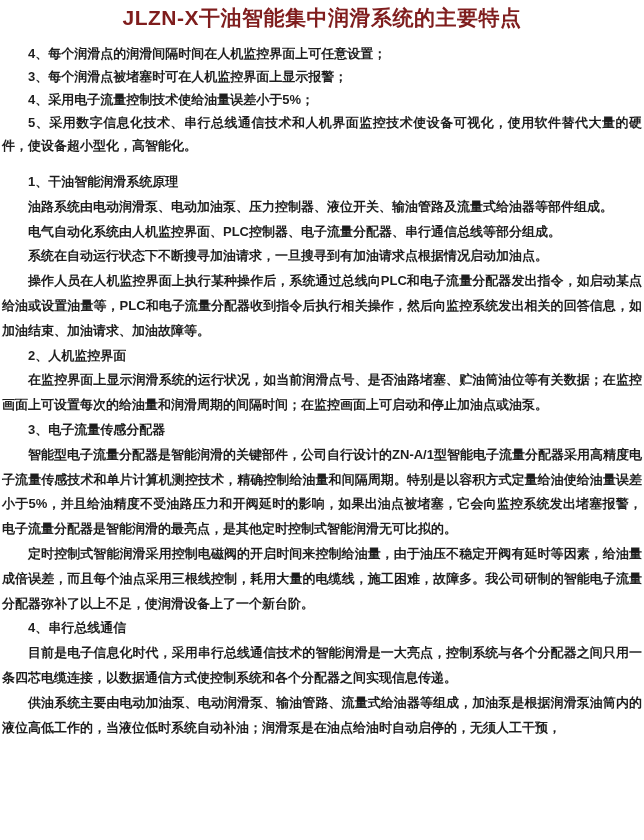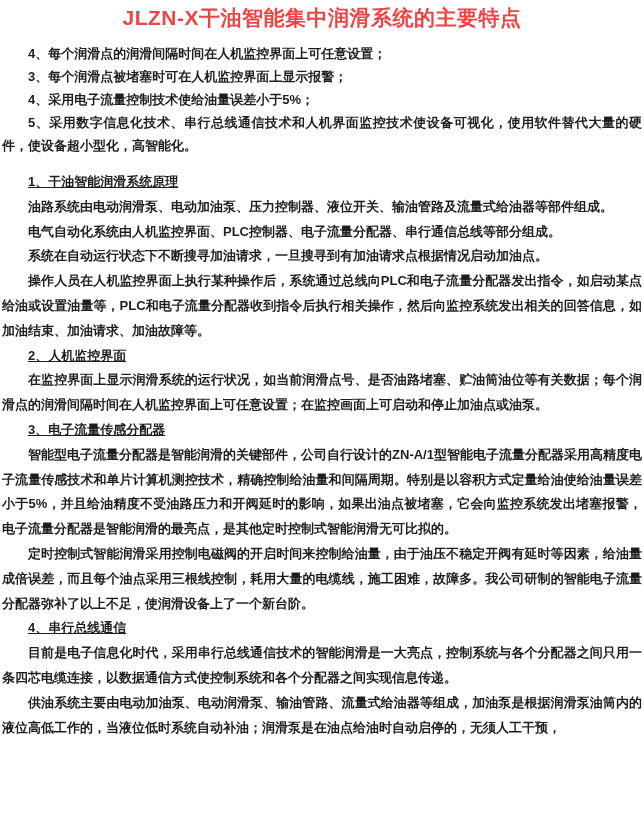--- a/index.html
+++ b/index.html
@@ -11,21 +11,21 @@
     color: #1e1e1e;
     font-family: "Liberation Sans", "DejaVu Sans", sans-serif;
   }
   .page {
     width: 640px;
     padding: 0 2px;
   }
   .doc-title {
     margin: 4px 0 0 0;
     text-align: center;
-    color: #ef4444;
+    color: #7f1d1d;
     font-size: 21px;
     font-weight: 800;
     line-height: 27px;
     letter-spacing: 0.5px;
   }
   .doc-title.second {
     margin-top: 26px;
   }
   .features {
     margin-top: 11px;
@@ -44,21 +44,20 @@
   .para {
     margin: 0;
     font-size: 13px;
     font-weight: 600;
     line-height: 24.8px;
     text-indent: 2em;
     text-align: justify;
   }
   .para.heading {
     font-weight: 700;
-    text-decoration: underline;
   }
 </style>
 </head>
 <body>
 
 <div class="page">
   <h1 class="doc-title">JLZN-X干油智能集中润滑系统的主要特点</h1>
 
   <div class="features" id="features-list">
       <p class="feature">4、每个润滑点的润滑间隔时间在人机监控界面上可任意设置；</p>
@@ -68,21 +67,21 @@
     </div>
 
 
   <div class="intro" id="intro-content">
       <p class="para heading">1、干油智能润滑系统原理</p>
       <p class="para">油路系统由电动润滑泵、电动加油泵、压力控制器、液位开关、输油管路及流量式给油器等部件组成。</p>
       <p class="para">电气自动化系统由人机监控界面、PLC控制器、电子流量分配器、串行通信总线等部分组成。</p>
       <p class="para">系统在自动运行状态下不断搜寻加油请求，一旦搜寻到有加油请求点根据情况启动加油点。</p>
       <p class="para">操作人员在人机监控界面上执行某种操作后，系统通过总线向PLC和电子流量分配器发出指令，如启动某点给油或设置油量等，PLC和电子流量分配器收到指令后执行相关操作，然后向监控系统发出相关的回答信息，如加油结束、加油请求、加油故障等。</p>
       <p class="para heading">2、人机监控界面</p>
-      <p class="para">在监控界面上显示润滑系统的运行状况，如当前润滑点号、是否油路堵塞、贮油筒油位等有关数据；每个润滑点的润滑间隔时间在人机监控界面上可任意设置；在监控画面上可启动和停止加油点或油泵。</p>
+      <p class="para">在监控界面上显示润滑系统的运行状况，如当前润滑点号、是否油路堵塞、贮油筒油位等有关数据；在监控画面上可设置每次的给油量和润滑周期的间隔时间；在监控画面上可启动和停止加油点或油泵。</p>
       <p class="para heading">3、电子流量传感分配器</p>
       <p class="para">智能型电子流量分配器是智能润滑的关键部件，公司自行设计的ZN-A/1型智能电子流量分配器采用高精度电子流量传感技术和单片计算机测控技术，精确控制给油量和间隔周期。特别是以容积方式定量给油使给油量误差小于5%，并且给油精度不受油路压力和开阀延时的影响，如果出油点被堵塞，它会向监控系统发出堵塞报警，电子流量分配器是智能润滑的最亮点，是其他定时控制式智能润滑无可比拟的。</p>
       <p class="para">定时控制式智能润滑采用控制电磁阀的开启时间来控制给油量，由于油压不稳定开阀有延时等因素，给油量成倍误差，而且每个油点采用三根线控制，耗用大量的电缆线，施工困难，故障多。我公司研制的智能电子流量分配器弥补了以上不足，使润滑设备上了一个新台阶。</p>
       <p class="para heading">4、串行总线通信</p>
       <p class="para">目前是电子信息化时代，采用串行总线通信技术的智能润滑是一大亮点，控制系统与各个分配器之间只用一条四芯电缆连接，以数据通信方式使控制系统和各个分配器之间实现信息传递。</p>
       <p class="para">供油系统主要由电动加油泵、电动润滑泵、输油管路、流量式给油器等组成，加油泵是根据润滑泵油筒内的液位高低工作的，当液位低时系统自动补油；润滑泵是在油点给油时自动启停的，无须人工干预，</p>
     </div>
 </div>
 
 </body></html>

